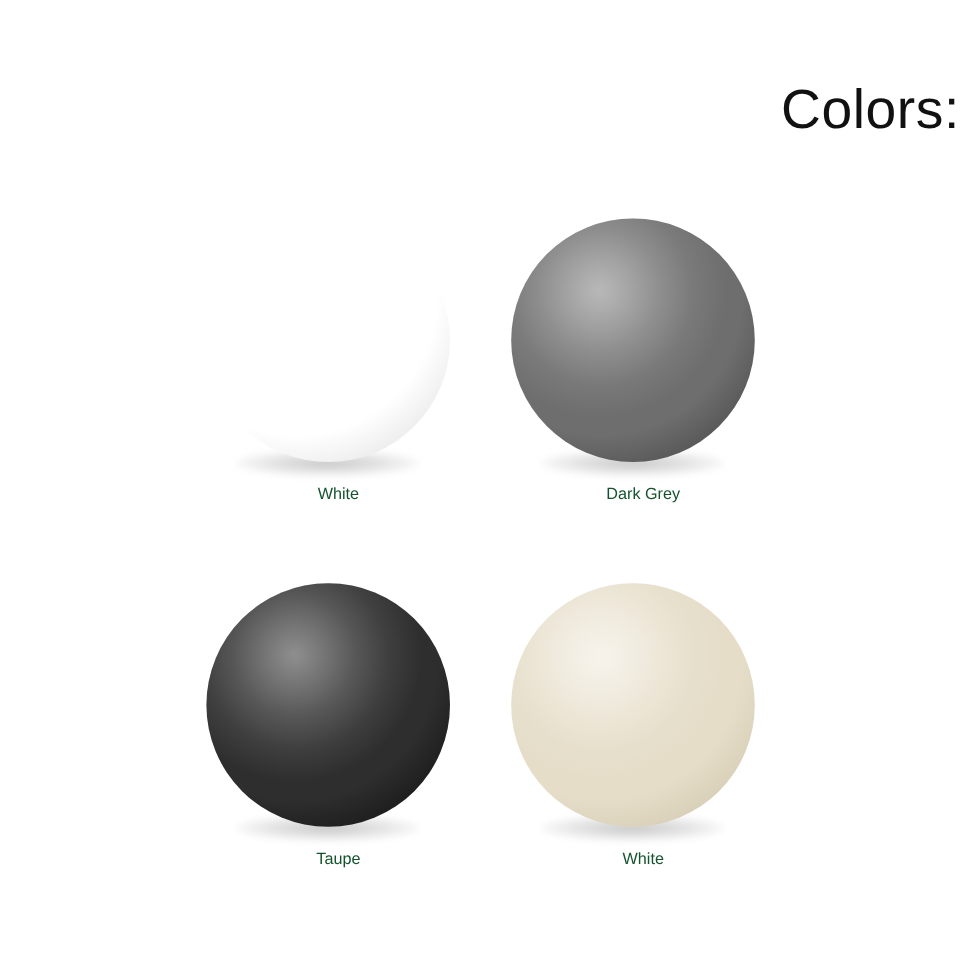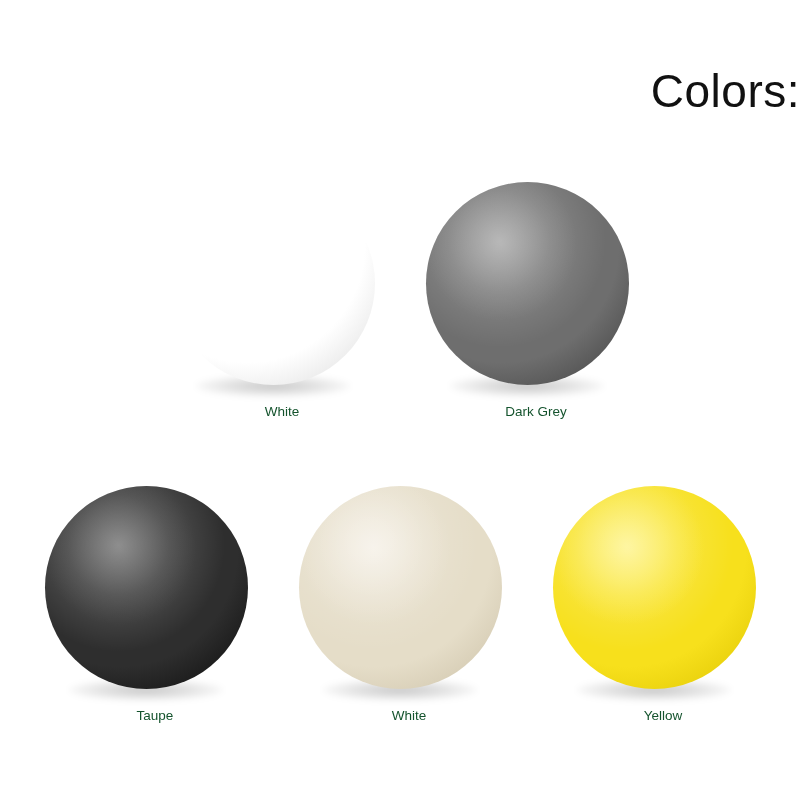--- a/index.html
+++ b/index.html
@@ -143,26 +143,18 @@
 
       <div class="cell">
         <div class="sphere-wrap">
           <div class="shadow"></div>
           <div class="sphere" style="background: radial-gradient(circle at 37% 31%, rgb(242, 236, 224) 0%, rgb(229, 221, 200) 40%, rgb(229, 221, 200) 62%, rgb(203, 192, 166) 99%);"></div>
           <div class="gloss"></div>
         </div>
         <div class="label">White</div>
       </div>
 
-      <div class="cell">
-        <div class="sphere-wrap">
-          <div class="shadow"></div>
-          <div class="sphere" style="background: radial-gradient(circle at 37% 31%, rgb(253, 240, 106) 0%, rgb(247, 224, 28) 40%, rgb(247, 224, 28) 62%, rgb(221, 196, 0) 99%);"></div>
-          <div class="gloss"></div>
-        </div>
-        <div class="label">Yellow</div>
-      </div>
 
     </div>
 
   </div>
 
 </div>
 
 </body></html>

